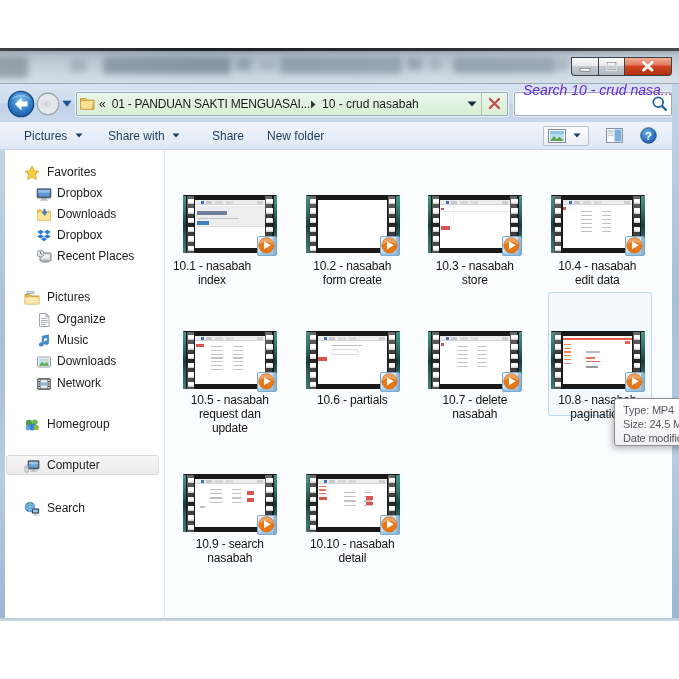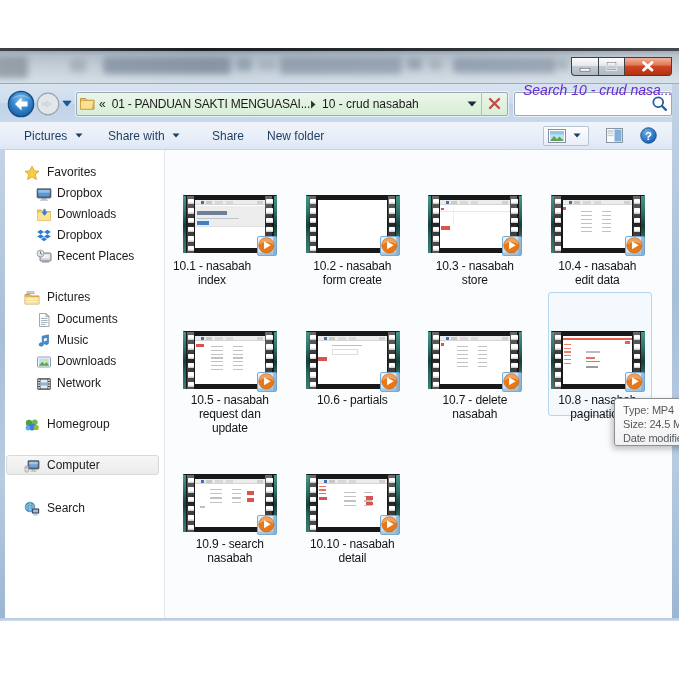--- a/index.html
+++ b/index.html
@@ -228,21 +228,21 @@
 <div style="position:absolute;left:36px;top:311.9px;width:16px;height:16px"><svg width="16" height="16" viewBox="0 0 16 16">
       <path d="M3.5 1.5 h6.5 l3 3 v10 h-9.5z" fill="#fdfdfd" stroke="#8a929a" stroke-width="0.8"></path>
       <path d="M10 1.5 l3 3 h-3z" fill="#d8dde2" stroke="#8a929a" stroke-width="0.7"></path>
       <g stroke="#9aa8b6" stroke-width="0.9">
         <line x1="5" y1="6.5" x2="11.5" y2="6.5"></line>
         <line x1="5" y1="8.5" x2="11.5" y2="8.5"></line>
         <line x1="5" y1="10.5" x2="11.5" y2="10.5"></line>
         <line x1="5" y1="12.5" x2="9.5" y2="12.5"></line>
       </g>
     </svg></div>
-<div style="position:absolute;left:57px;top:311.9px;font-size:12px;color:#1c1c1c;white-space:nowrap">Documents</div>
+<div style="position:absolute;left:57px;top:311.9px;font-size:12px;color:#1c1c1c;white-space:nowrap">Organize</div>
 <div style="position:absolute;left:36px;top:333.3px;width:16px;height:16px"><svg width="16" height="16" viewBox="0 0 16 16">
       <path d="M6.2 3.2 L12.5 1.8 V9.8 A2.2 1.7 0 1 1 11.2 8.2 V4.4 L7.5 5.3 V11.6 A2.2 1.7 0 1 1 6.2 9.9 Z" fill="#3f8fd4" stroke="#2a6aa8" stroke-width="0.6"></path>
     </svg></div>
 <div style="position:absolute;left:57px;top:333.3px;font-size:12px;color:#1c1c1c;white-space:nowrap">Music</div>
 <div style="position:absolute;left:36px;top:354.4px;width:16px;height:16px"><svg width="16" height="16" viewBox="0 0 16 16">
       <rect x="1.5" y="3" width="13" height="10" rx="1" fill="#fff" stroke="#8a929a" stroke-width="0.9"></rect>
       <rect x="2.8" y="4.3" width="10.4" height="7.4" fill="#bfe0f2"></rect>
       <path d="M2.8 11.7 l3.4-4 2.4 2.6 2-2.2 2.6 3.6z" fill="#5aa84e"></path>
       <circle cx="10.6" cy="6.1" r="1.1" fill="#f8d848"></circle>
     </svg></div>

